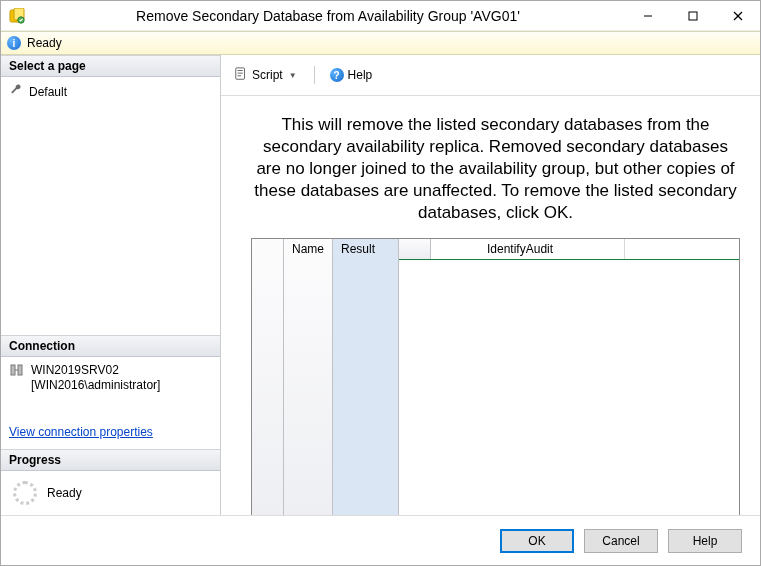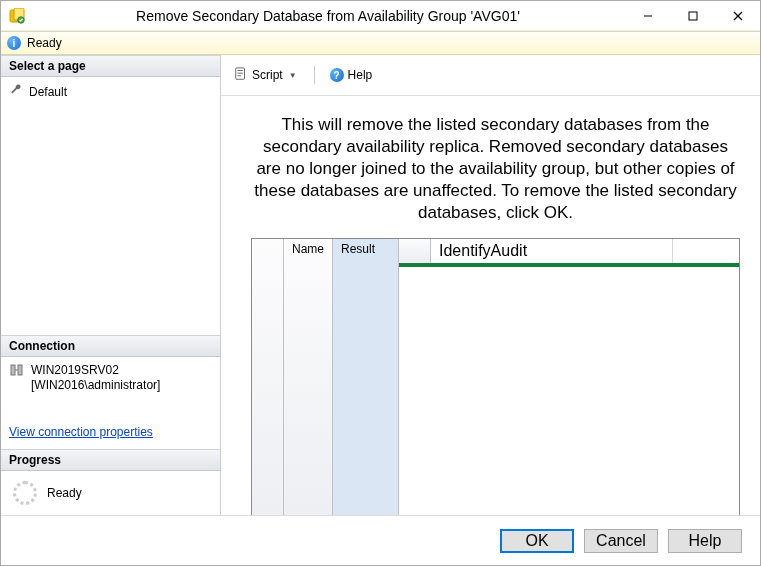--- a/index.html
+++ b/index.html
@@ -211,22 +211,23 @@
   .grid-header .gh {
     padding: 3px 8px;
     border-right: 1px solid #bfc1c6;
   }
   .gh-rowhdr { width: 32px; }
   .gh-name { flex: 1; }
   .gh-result { width: 66px; background: #dbe6f4; border-right: none; }
   .grid-body { flex: 1; overflow: auto; }
   .grid-row {
     display: flex;
-    border-bottom: 4px solid #15803d;
-    font-size: 16px;
+    border-bottom: 1px solid #15803d;
+    font-size: 12px;
+    gap: 48px;
   }
   .gc { padding: 3px 8px; border-right: 1px solid #d8d8d8; }
   .gc-rowhdr {
     width: 32px;
     background: linear-gradient(#fcfcfd,#ecedf1);
     border-right: 1px solid #bfc1c6;
   }
   .gc-name { flex: 1; }
   .gc-result { width: 66px; border-right: none; }
 
@@ -236,21 +237,21 @@
     border-top: 1px solid #ddd;
     display: flex;
     align-items: center;
     justify-content: flex-end;
     gap: 10px;
     padding: 0 18px;
   }
   .btn {
     min-width: 74px;
     height: 24px;
-    font-size: 16px;
+    font-size: 12px;
     background: #e1e1e1;
     border: 1px solid #adadad;
     padding: 0 10px;
   }
   .btn.default {
     border: 2px solid #0078d7;
     background: #e1e1e1;
   }
 </style>
 </head>

